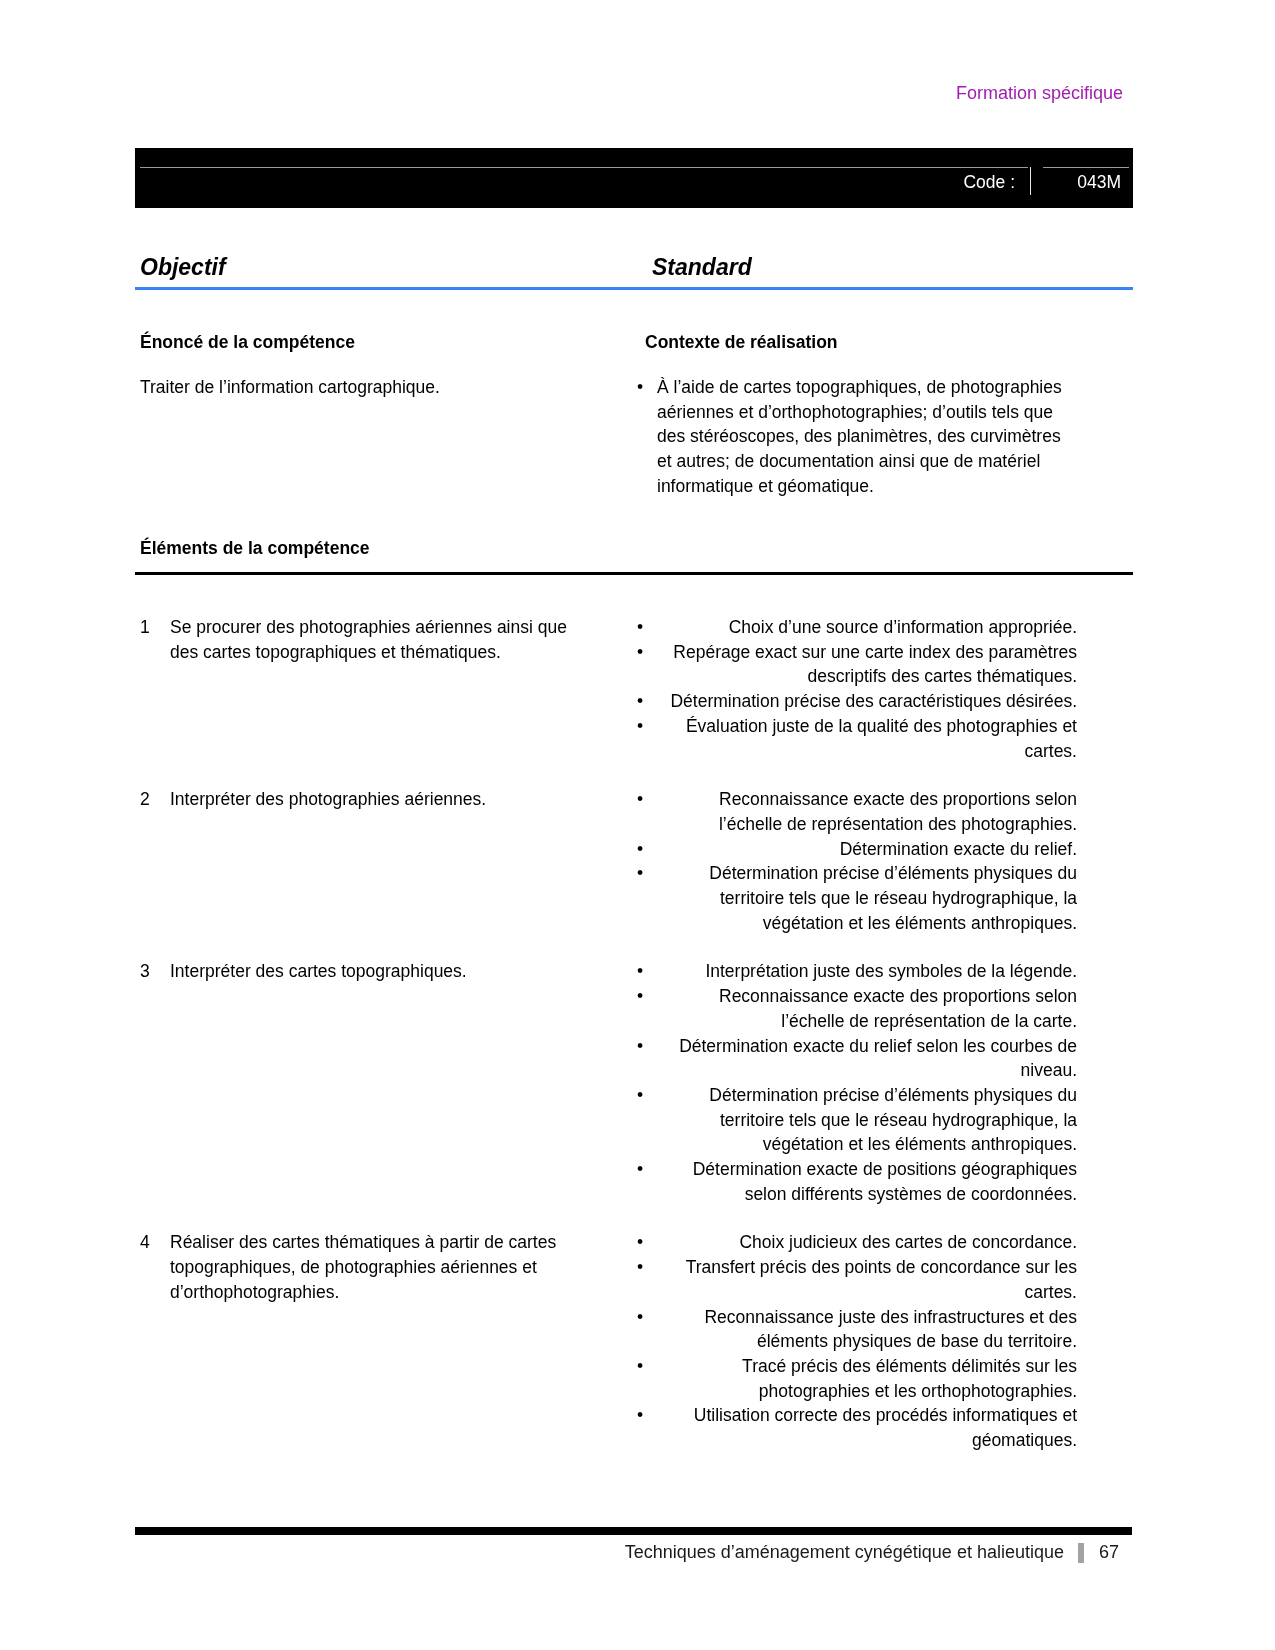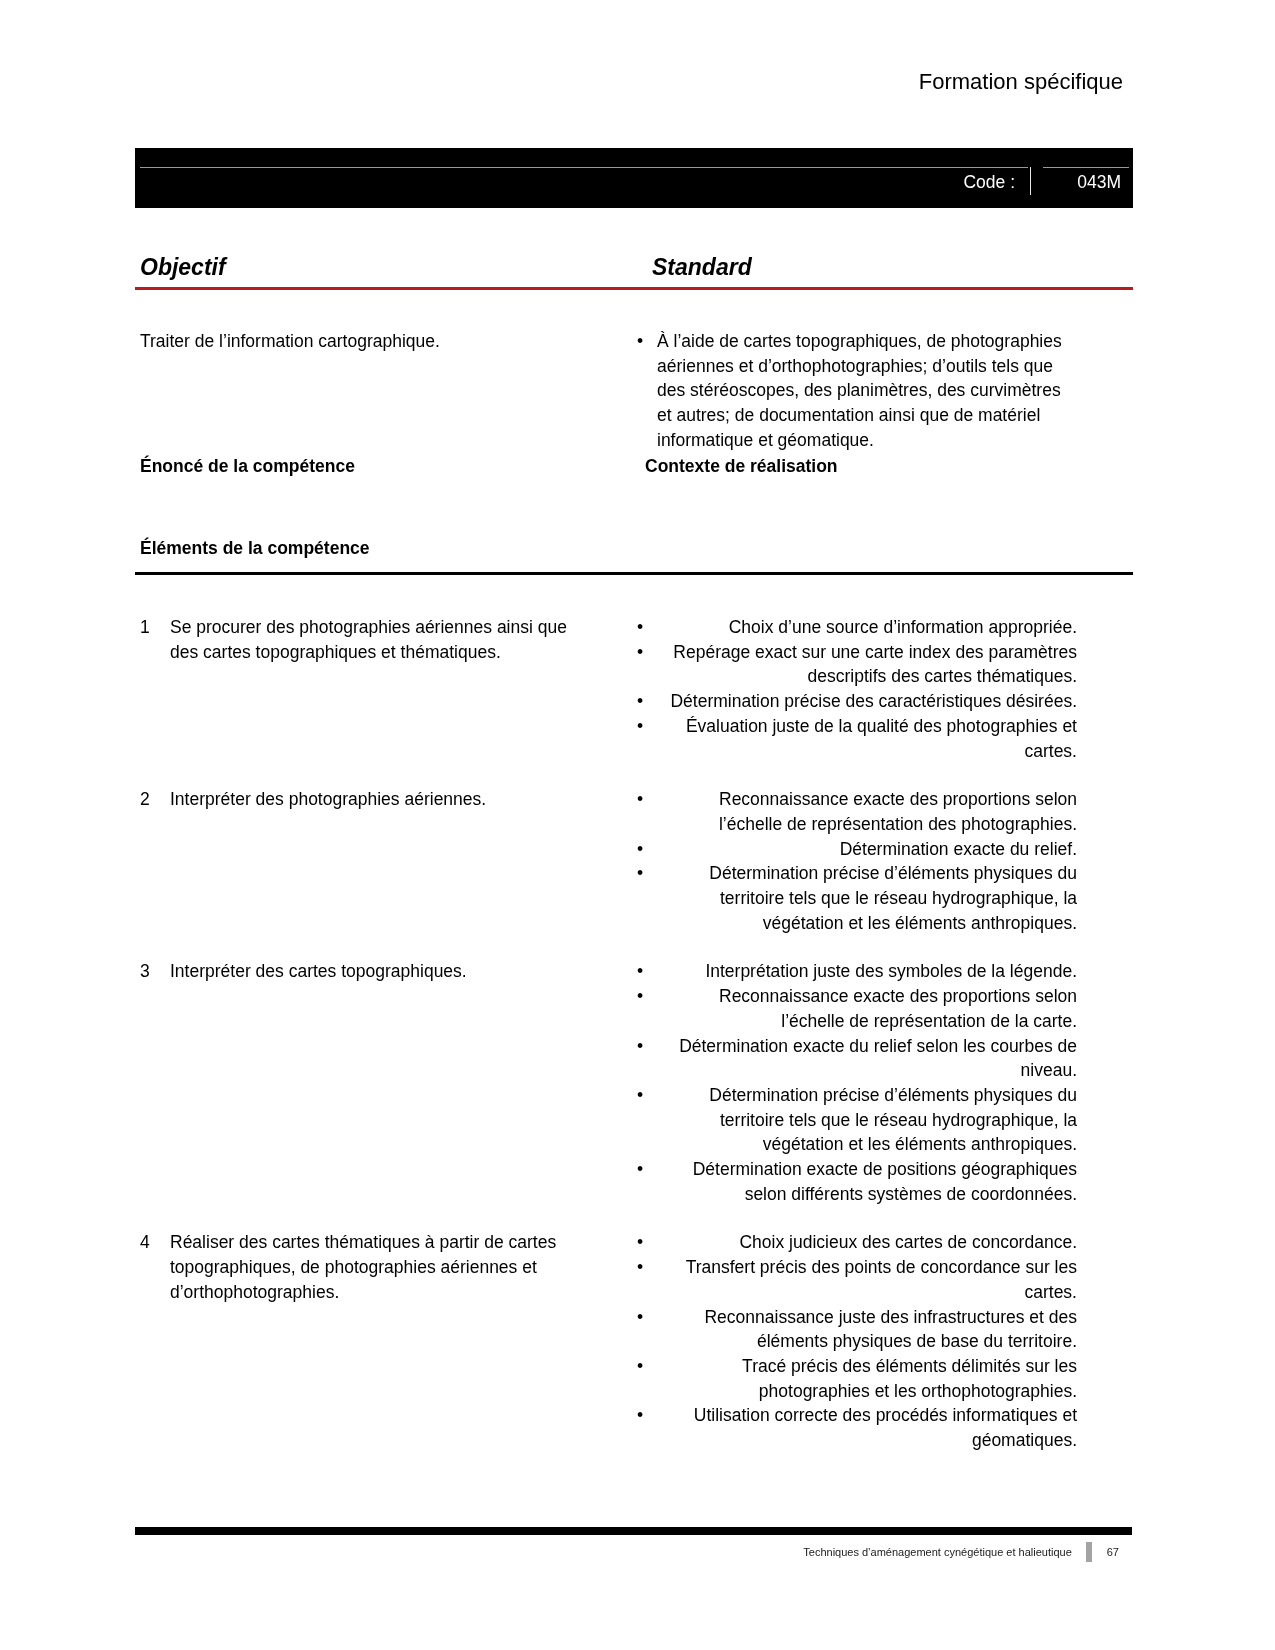--- a/index.html
+++ b/index.html
@@ -8,41 +8,41 @@
     width:1275px; height:1650px;
     background:#ffffff;
     font-family:"Liberation Sans", sans-serif;
     font-size:17.5px;
     color:#000;
     overflow:hidden;
   }
 
   
   #formation-note {
-    position:absolute; top:69px; right:152px;
-    color:#000000; font-size:22px;
+    position:absolute; top:83px; right:152px;
+    color:#a21caf; font-size:18px;
   }
 
   
   #code-bar {
     position:absolute; top:148px; left:135px;
     width:998px; height:60px; background:#000;
   }
   #code-bar .hline-long  { position:absolute; top:19px; left:5px;  width:888px; height:1px; background:#9a9a9a; }
   #code-bar .vline       { position:absolute; top:19px; left:895px; width:1px;  height:28px; background:#e8e8e8; }
   #code-bar .hline-short { position:absolute; top:19px; left:908px; width:86px; height:1px; background:#9a9a9a; }
   #code-bar .code-label  { position:absolute; top:24px; right:118px; color:#fff; }
   #code-bar .code-value  { position:absolute; top:24px; right:12px;  color:#fff; }
 
   .grid-row { display:grid; grid-template-columns:502px 1fr; }
 
   
   #obj-std-row {
     position:absolute; top:253px; left:135px; width:998px;
-    border-bottom:3px solid #b91c1c; padding-bottom:6px;
+    border-bottom:3px solid #3b82f6; padding-bottom:6px;
   }
   #obj-std-row .big-head {
     font-size:23px; font-weight:700; font-style:italic; line-height:28px;
   }
   #obj-std-row .left  { padding-left:5px; }
   #obj-std-row .right { padding-left:15px; }
 
   
   #enonce-section { position:absolute; top:329px; left:135px; width:998px; }
   .sec-heading { font-weight:700; line-height:26px; }
@@ -76,21 +76,21 @@
   .item-right ul.bullets { padding-right:56px;text-align:right; }
 
   
   #footer-bar {
     position:absolute; top:1527px; left:135px;
     width:997px; height:8px; background:#000;
   }
   #footer-line {
     position:absolute; top:1542px; right:156px;
     display:flex; align-items:center;
-    font-size:11px; color:#1a1a1a;
+    font-size:18px; color:#1a1a1a;
   }
   #footer-line .pagebar {
     width:6px; height:20px; background:#a3a3a3;
     margin:0 15px 0 14px;
   }
 </style>
 </head>
 <body>
 
 <div class="page">
@@ -104,32 +104,32 @@
     <span class="code-label">Code :</span>
     <span class="code-value">043M</span>
   </div>
 
   <div id="obj-std-row" class="grid-row">
     <div class="big-head left">Objectif</div>
     <div class="big-head right">Standard</div>
   </div>
 
   <div id="enonce-section">
+    <div class="grid-row head-row">
+      <div class="sec-heading pad-l">Énoncé de la compétence</div>
+      <div class="sec-heading pad-r">Contexte de réalisation</div>
+    </div>
     <div class="grid-row">
       <div class="body-text pad-l">Traiter de l’information cartographique.</div>
       <div>
         <ul id="contexte-list" class="bullets">
             <li>À l’aide de cartes topographiques, de photographies aériennes et d’orthophotographies; d’outils tels que des stéréoscopes, des planimètres, des curvimètres et autres; de documentation ainsi que de matériel informatique et géomatique.</li>
           </ul>
       </div>
     </div>
-    <div class="grid-row head-row">
-      <div class="sec-heading pad-l">Énoncé de la compétence</div>
-      <div class="sec-heading pad-r">Contexte de réalisation</div>
-    </div>
   </div>
 
   <div id="elements-head" class="grid-row">
     <div class="sec-heading pad-l">Éléments de la compétence</div>
   </div>
 
   <div id="items-container">
     <div class="item-row grid-row">
       <div class="item-left">
         <span class="item-num">1</span>

